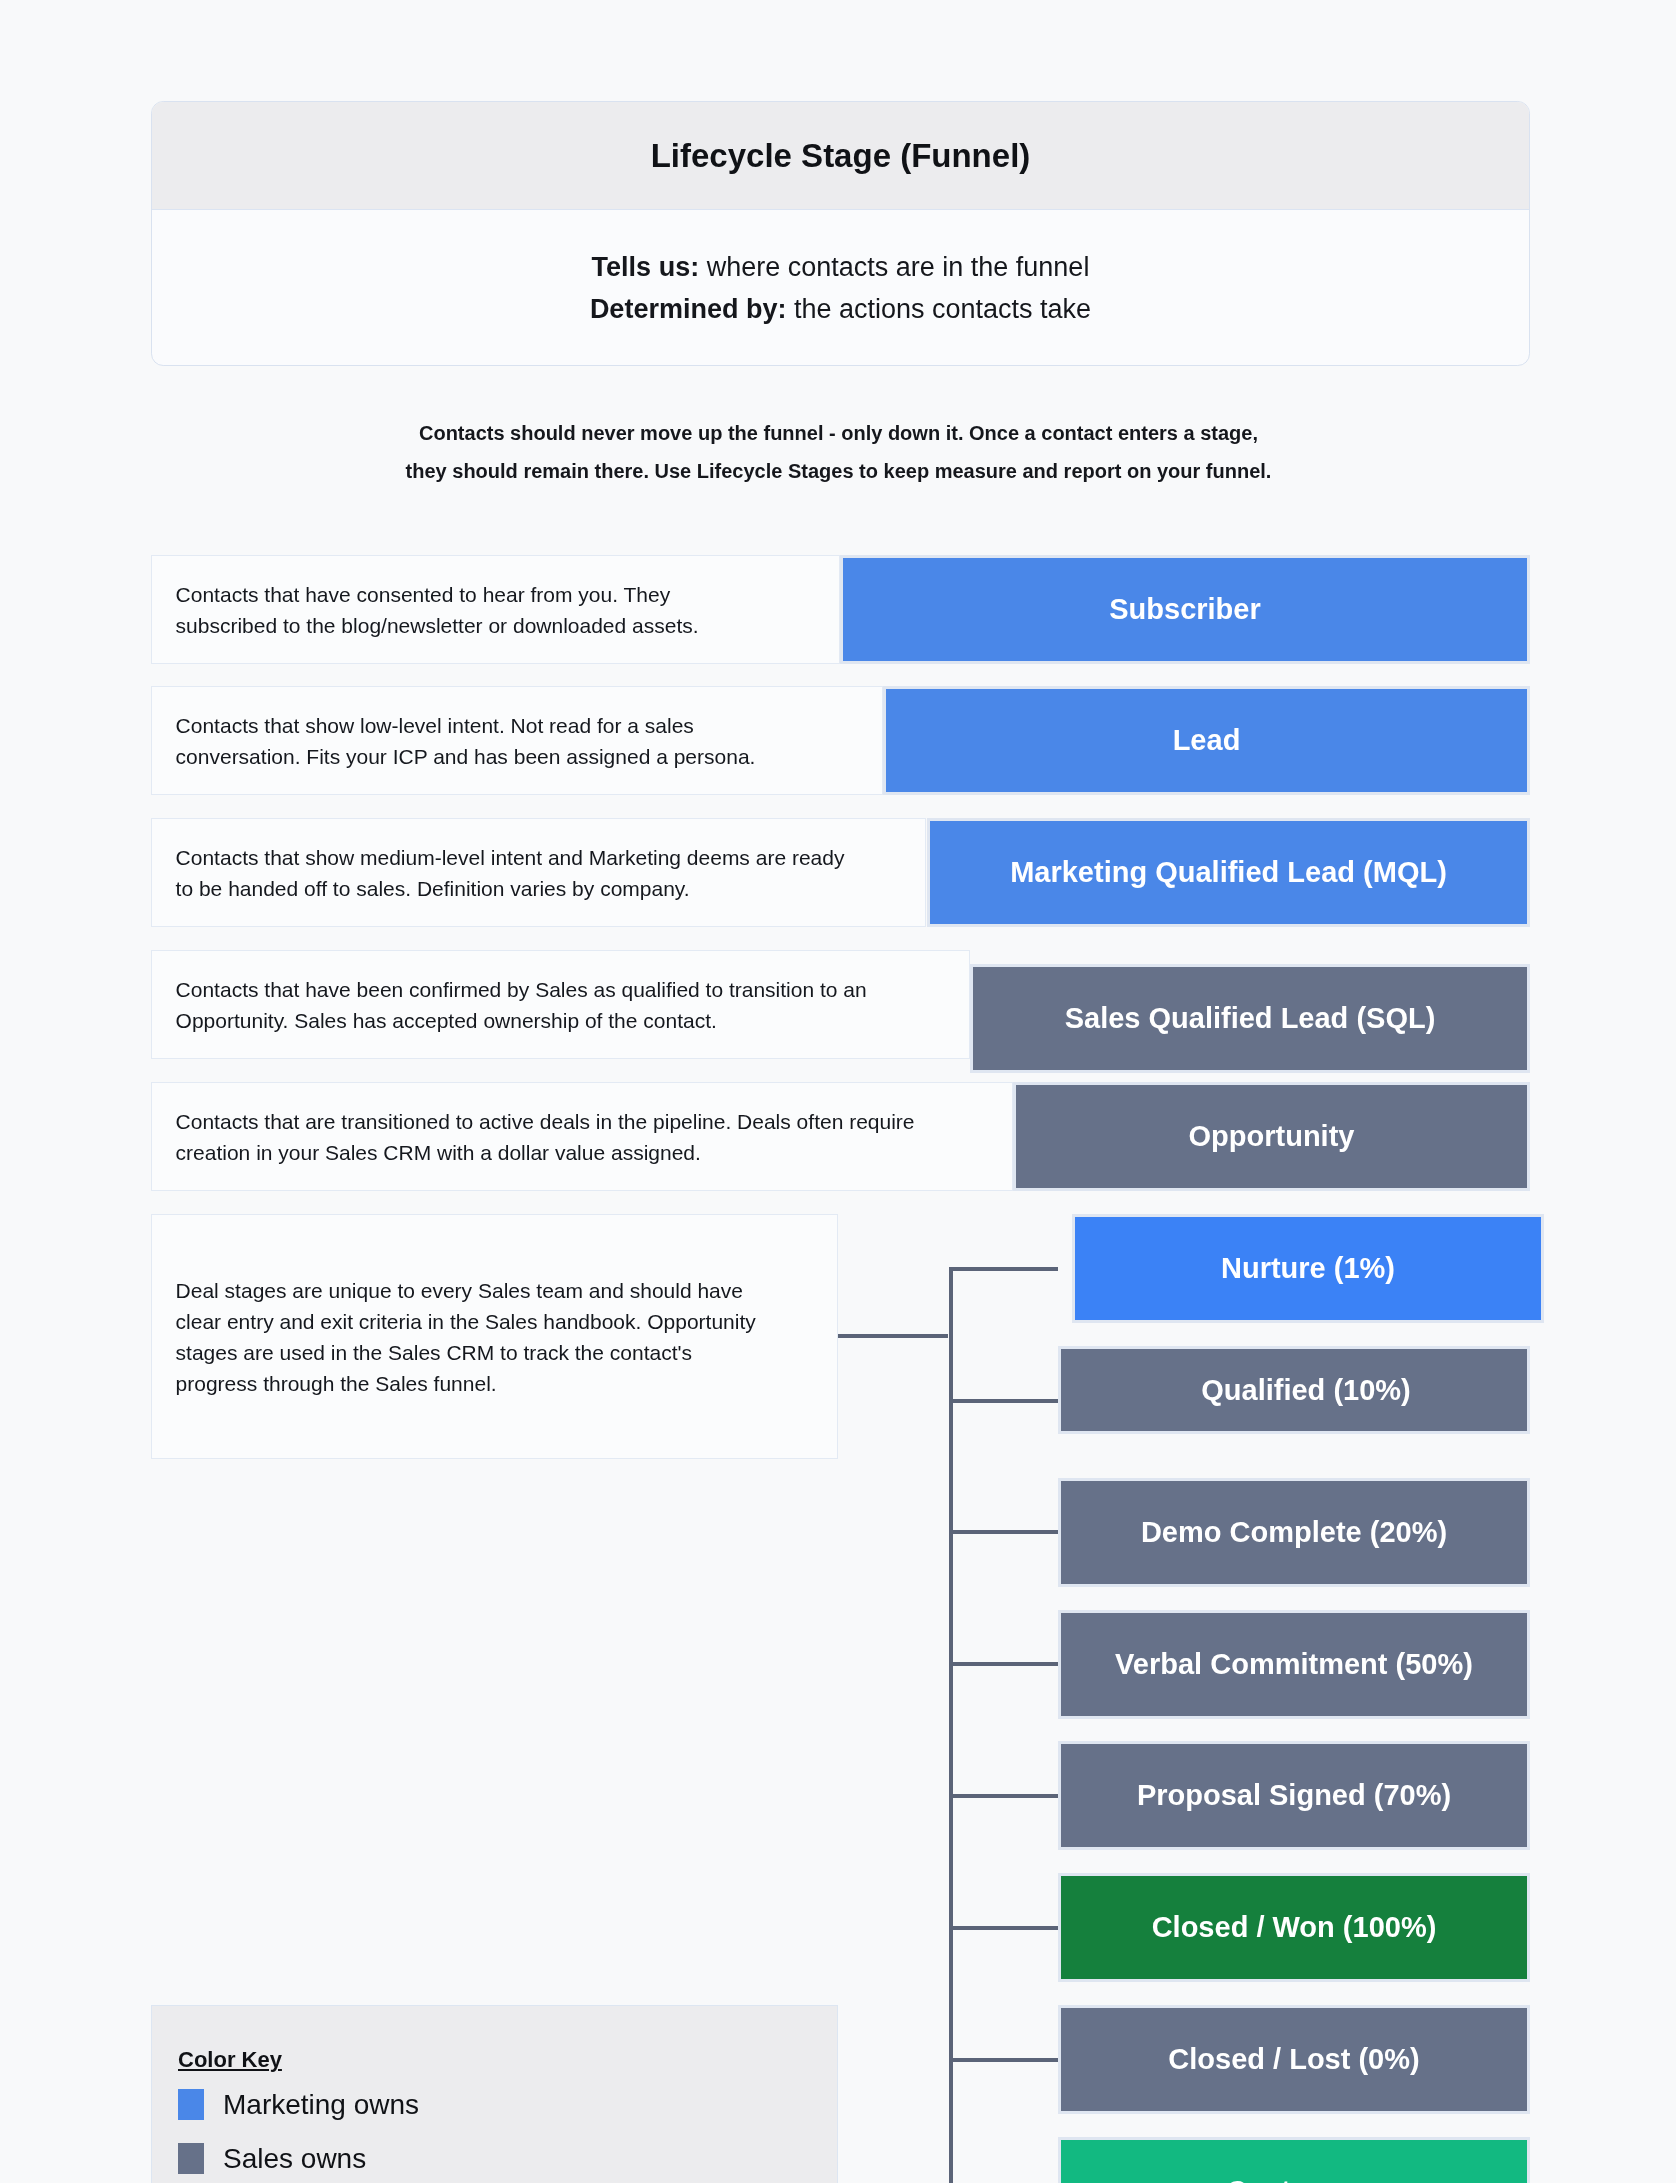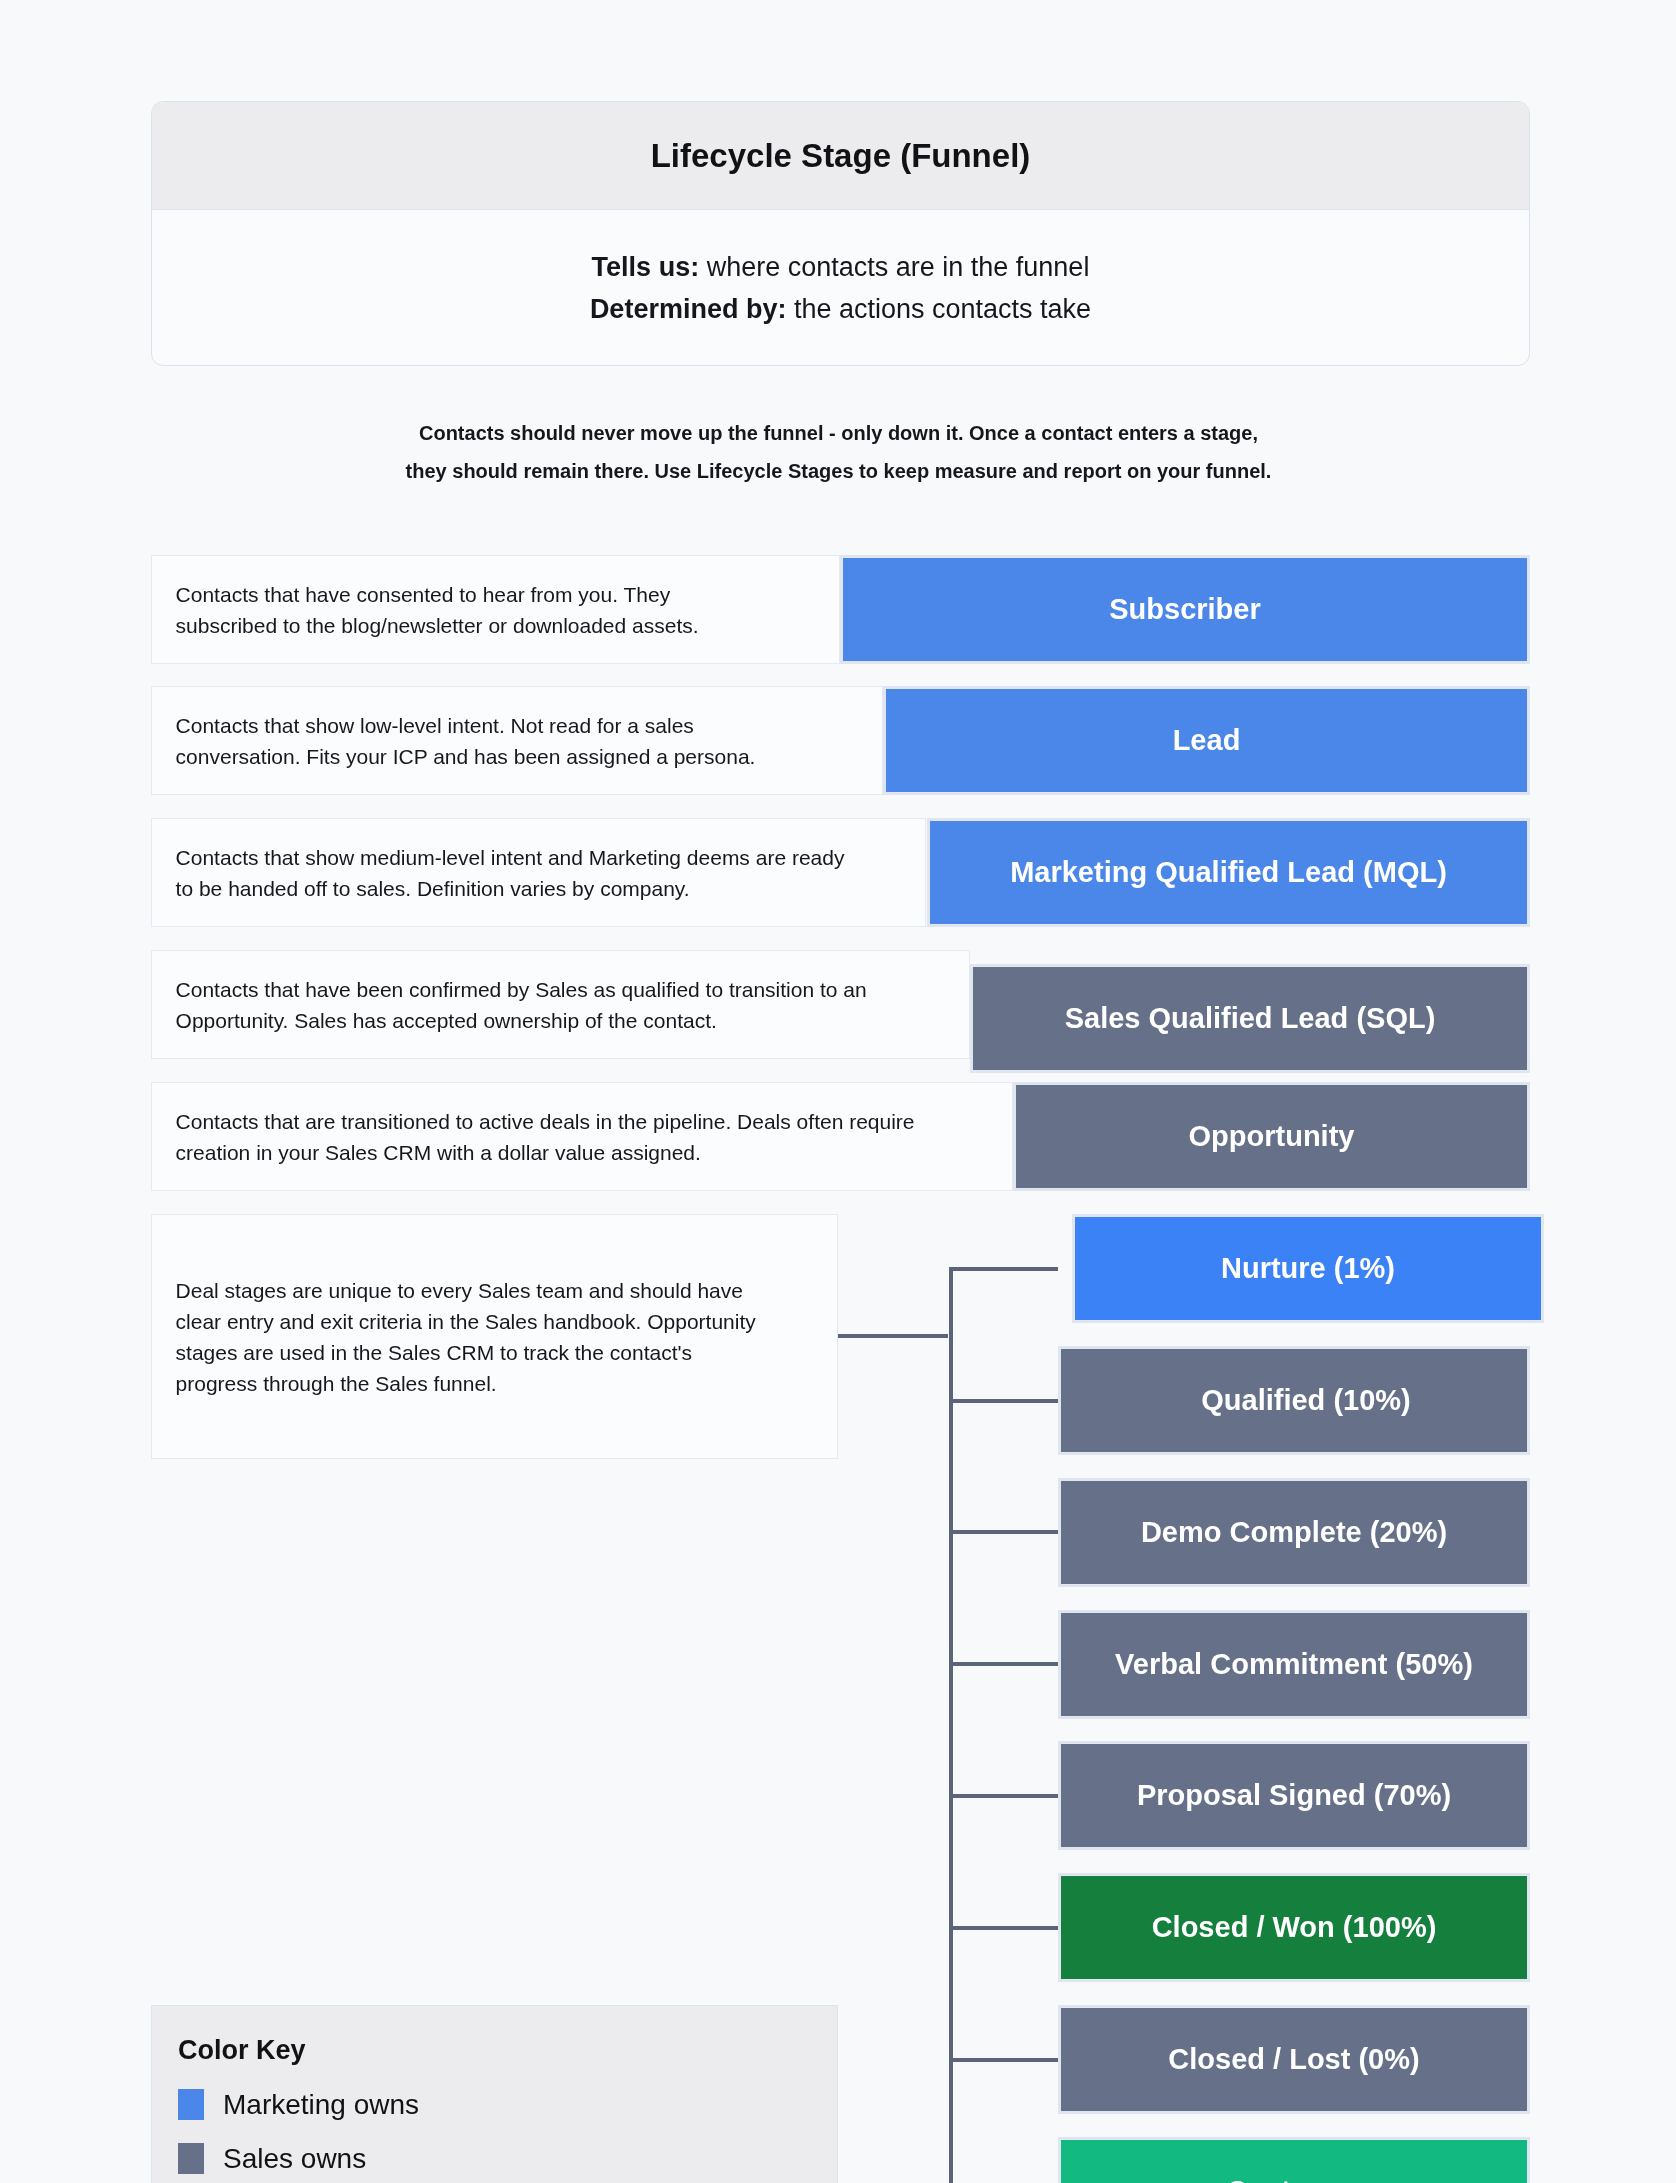--- a/index.html
+++ b/index.html
@@ -49,21 +49,21 @@
   .stage-label { font-size:29px; font-weight:bold; color:#ffffff; text-align:center; }
 
   
   .line { position:absolute; background:#5b6478; }
 
   
   .color-key {
     position:absolute; left:151px; top:2005px; width:687px; height:248px;
     background:#ececee; border:1.3px solid #dde6f2; box-sizing:border-box;
   }
-  .color-key-title { position:absolute; left:26px; top:29px; font-size:27px; font-weight:bold; color:#101216; }
+  .color-key-title { position:absolute; left:26px; top:41px; font-size:22px; font-weight:bold; color:#101216;text-decoration:underline; }
   .key-item { position:absolute; left:26px; height:31px; display:flex; align-items:center; }
   .key-swatch { width:26px; height:31px; flex:0 0 26px; }
   .key-label { margin-left:19px; font-size:28px; color:#101216; white-space:nowrap; }
 </style>
 </head>
 <body>
 
 <div id="page">
 
   <div class="header-card">
@@ -134,21 +134,21 @@
   <div class="line" style="left: 952px; top: 1399px; width: 106px; height: 3.5px; background: rgb(91, 100, 120);"></div>
   <div class="line" style="left: 952px; top: 1530px; width: 106px; height: 3.5px; background: rgb(91, 100, 120);"></div>
   <div class="line" style="left: 952px; top: 1662px; width: 106px; height: 3.5px; background: rgb(91, 100, 120);"></div>
   <div class="line" style="left: 952px; top: 1794px; width: 106px; height: 3.5px; background: rgb(91, 100, 120);"></div>
   <div class="line" style="left: 952px; top: 1926px; width: 106px; height: 3.5px; background: rgb(91, 100, 120);"></div>
   <div class="line" style="left: 952px; top: 2058px; width: 106px; height: 3.5px; background: rgb(91, 100, 120);"></div>
 
   <div class="stage-box" style="left: 1072px; top: 1214px; width: 472px; height: 109px; background: #3b82f6;">
     <div class="stage-label">Nurture (1%)</div>
   </div>
-  <div class="stage-box" style="left: 1058px; top: 1346px; width: 472px; height: 109px; background: rgb(102, 113, 137); padding-left: 24px;">
+  <div class="stage-box" style="left: 1058px; top: 1346px; width: 472px; height: 88px; background: rgb(102, 113, 137); padding-left: 24px;">
     <div class="stage-label">Qualified (10%)</div>
   </div>
   <div class="stage-box" style="left: 1058px; top: 1478px; width: 472px; height: 109px; background: rgb(102, 113, 137);">
     <div class="stage-label">Demo Complete (20%)</div>
   </div>
   <div class="stage-box" style="left: 1058px; top: 1610px; width: 472px; height: 109px; background: rgb(102, 113, 137);">
     <div class="stage-label">Verbal Commitment (50%)</div>
   </div>
   <div class="stage-box" style="left: 1058px; top: 1741px; width: 472px; height: 109px; background: rgb(102, 113, 137);">
     <div class="stage-label">Proposal Signed (70%)</div>

